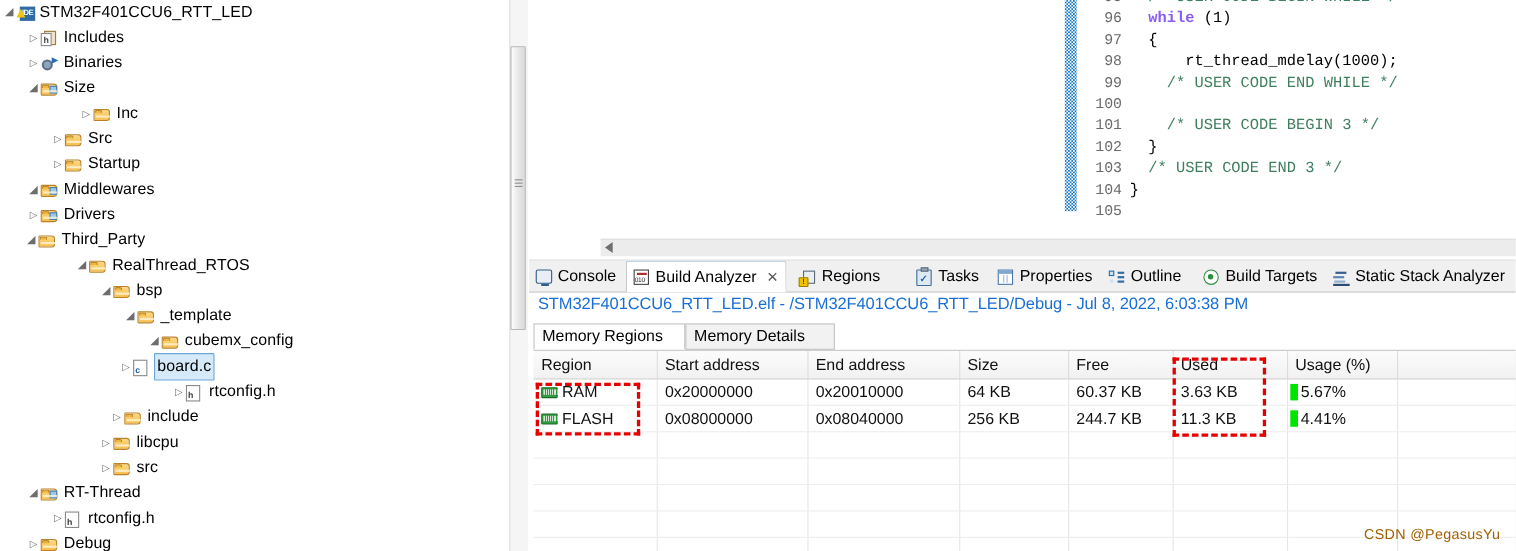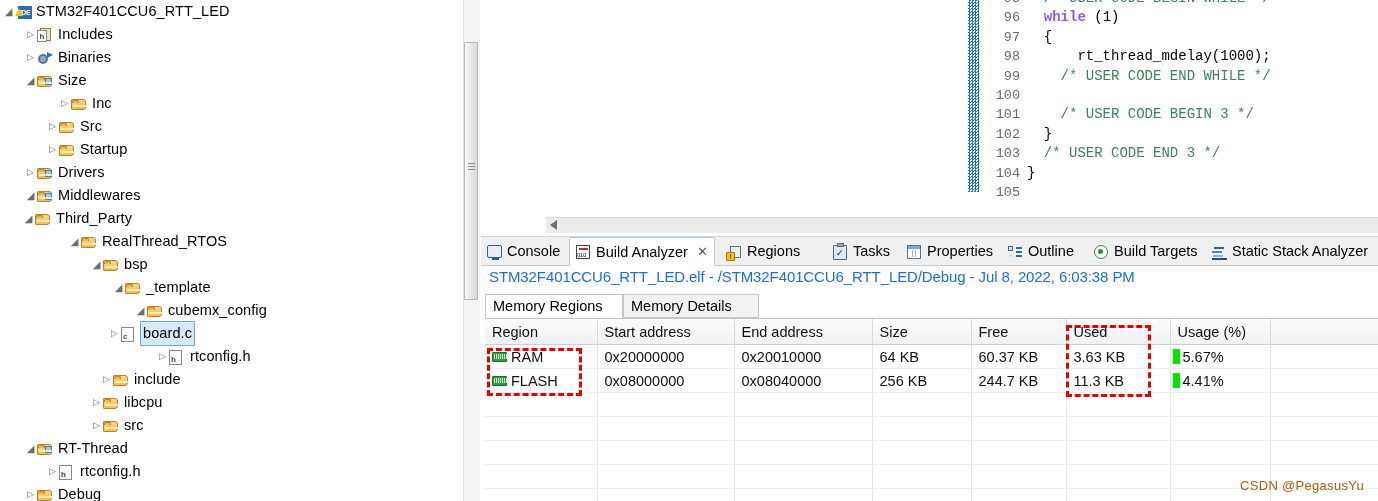--- a/index.html
+++ b/index.html
@@ -159,21 +159,21 @@
         </div>
         <div class="trow" style="padding-left: 24px;">
           <span class="arrow expanded"></span>
           <span class="ticon">
             <span class="ic-folder ic-srcfolder" style="position: absolute; left: 0px; top: 0px;">
               <span class="badge"></span>
             </span>
           </span>
           <span class="tlabel">Size</span>
         </div>
-        <div class="trow" style="padding-left: 58px;">
+        <div class="trow" style="padding-left: 46px; margin-left: 26px;">
           <span class="arrow collapsed"></span>
           <span class="ticon">
             <span class="ic-folder" style="position: absolute; left: 0px; top: 0px;"></span>
           </span>
           <span class="tlabel">Inc</span>
         </div>
         <div class="trow" style="padding-left: 46px;">
           <span class="arrow collapsed"></span>
           <span class="ticon">
             <span class="ic-folder" style="position: absolute; left: 0px; top: 0px;"></span>
@@ -181,36 +181,36 @@
           <span class="tlabel">Src</span>
         </div>
         <div class="trow" style="padding-left: 46px;">
           <span class="arrow collapsed"></span>
           <span class="ticon">
             <span class="ic-folder" style="position: absolute; left: 0px; top: 0px;"></span>
           </span>
           <span class="tlabel">Startup</span>
         </div>
         <div class="trow" style="padding-left: 24px;">
-          <span class="arrow collapsed"></span>
+          <span class="arrow expanded"></span>
           <span class="ticon">
             <span class="ic-folder ic-srcfolder" style="position: absolute; left: 0px; top: 0px;">
               <span class="badge"></span>
             </span>
           </span>
-          <span class="tlabel">Drivers</span>
-        </div>
-        <div class="trow" style="padding-left: 24px;">
-          <span class="arrow expanded"></span>
+          <span class="tlabel">Middlewares</span>
+        </div>
+        <div class="trow" style="padding-left: 24px;">
+          <span class="arrow collapsed"></span>
           <span class="ticon">
             <span class="ic-folder ic-srcfolder" style="position: absolute; left: 0px; top: 0px;">
               <span class="badge"></span>
             </span>
           </span>
-          <span class="tlabel">Middlewares</span>
+          <span class="tlabel">Drivers</span>
         </div>
         <div class="trow" style="padding-left: 22px;">
           <span class="arrow expanded"></span>
           <span class="ticon">
             <span class="ic-folder" style="position: absolute; left: 0px; top: 0px;"></span>
           </span>
           <span class="tlabel">Third_Party</span>
         </div>
         <div class="trow" style="padding-left: 68px;">
           <span class="arrow expanded"></span>

